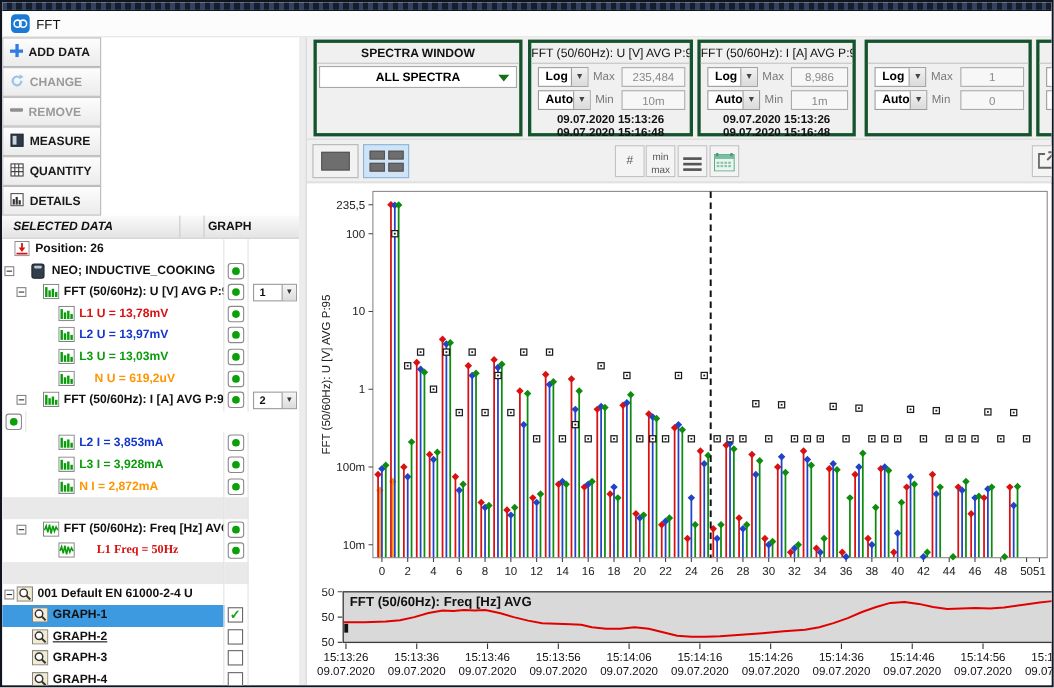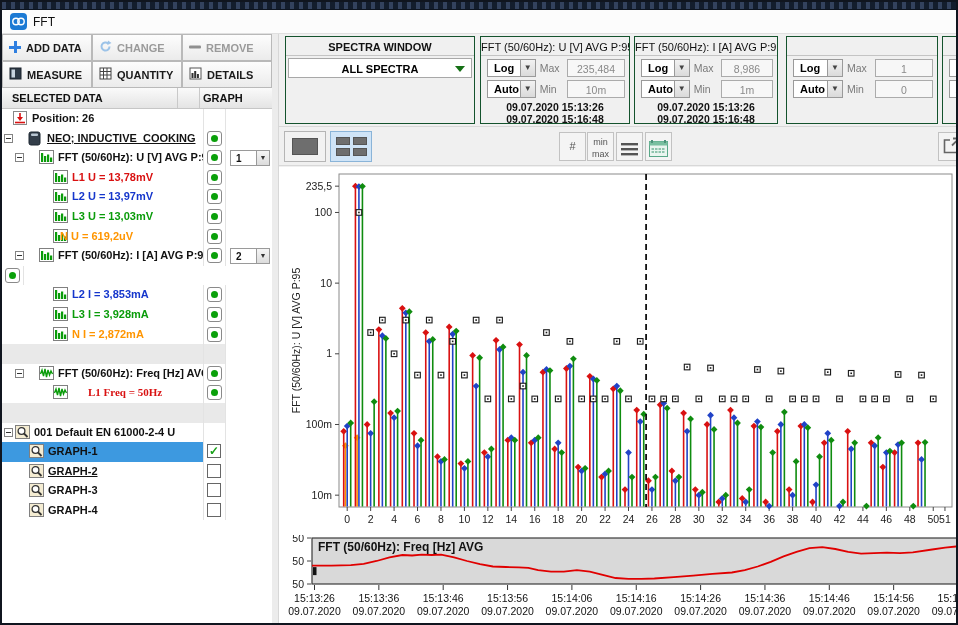--- a/index.html
+++ b/index.html
@@ -10,26 +10,26 @@
   
   #grip { position:absolute; left:0; top:0; width:954px; height:8px;
           background:repeating-linear-gradient(90deg,#33425e 0 4px,#131d2d 4px 9px); border-bottom:1px solid #0d1420; }
   #titlebar { position:absolute; left:0; top:8px; width:954px; height:24px; background:#fcfcfc; border-bottom:1px solid #e0e0e0; }
   #app-icon { position:absolute; left:8px; top:3px; width:17px; height:17px; border-radius:4px; background:#1c7ad4; }
   #app-icon svg { position:absolute; left:1px; top:1px; }
   #window-title { position:absolute; left:31px; top:5px; font-size:12px; color:#111; }
 
   
   #left-panel { position:absolute; left:0; top:32px; width:270px; height:589px; background:#fff; }
-  .btn-row { display:flex; }
+  .btn-row { display:flex;flex-direction:column; }
   .tool-btn { width:90px; height:27px; border:1px solid #b9b9b9; background:linear-gradient(#fdfdfd,#ebebeb);
               display:flex; align-items:center; gap:5px; padding-left:6px; font-size:11px; font-weight:bold; color:#1a1a1a; }
   .tool-btn.disabled { color:#9a9a9a; }
   #list-header { display:flex; height:21px; background:linear-gradient(#fafafa,#e4e4e4); border-bottom:1px solid #c6c6c6; font-size:11px; font-weight:bold; color:#111; }
-  #list-header .hcol1 { width:176px; padding:4px 0 0 10px; border-right:1px solid #c9c9c9; }
+  #list-header .hcol1 { width:162px; padding:4px 0 0 10px; border-right:1px solid #c9c9c9;font-style:italic; }
   #list-header .hcol2 { width:22px; border-right:1px solid #c9c9c9; }
   #list-header .hcol3 { width:46px; padding:4px 0 0 3px; overflow:hidden; white-space:nowrap; }
   #tree-rows { position:relative; }
   .trow { position:relative; display:flex; height:19.6px; font-size:11px; font-weight:bold; color:#111; }
   .tcol1 { position:relative; width:202px; border-right:1px solid #e3e3e3; overflow:hidden; }
   .tcol2 { position:relative; width:22px; border-right:1px solid #e3e3e3; }
   .tcol3 { position:relative; width:46px; }
   .tcol1.sel { background:#3d99e0; }
   .tcol1.spacer { background:#e9e9e9; }
   .tcol2.spacer { background:#e9e9e9; }
@@ -43,21 +43,21 @@
             font-size:12px; font-weight:bold; color:#18a018; line-height:12px; text-align:center; }
   .gcombo { position:absolute; left:4px; top:2px; width:40px; height:16px; border:1px solid #9a9a9a; background:#fff; display:flex; }
   .gcombo .gnum { flex:1; font-size:10px; font-weight:bold; padding:2px 0 0 5px; }
   .gcombo .gbtn { width:13px; background:linear-gradient(#f5f5f5,#dcdcdc); border-left:1px solid #9a9a9a; font-size:7px; color:#333; text-align:center; line-height:14px; }
 
   
   #splitter { position:absolute; left:270px; top:32px; width:7px; height:589px; background:#ececec; border-right:1px solid #d7d7d7; }
 
   
   #panels { position:absolute; left:277px; top:32px; width:677px; height:92px; background:#f0f0f0; }
-  .panel { position:absolute; top:2px; height:88px; border:1px solid #14532d; background:#f0f0f0; }
+  .panel { position:absolute; top:2px; height:88px; border:3px solid #14532d; background:#f0f0f0; }
   .panel-title { height:19px; border-bottom:1px solid #c4c4c4; text-align:center; font-size:11px; color:#111; padding-top:4px; white-space:nowrap; overflow:hidden; }
   .spectra-title { font-weight:bold; }
   .dd { position:relative; background:#fff; border:1px solid #a8a8a8; height:20px; font-size:11px; font-weight:bold; text-align:center; padding-top:4px; }
   .dd .dda { position:absolute; right:6px; top:7px; width:0; height:0; border-left:5px solid transparent; border-right:5px solid transparent; border-top:6px solid #157015; }
   .navrow { position:relative; height:40px; }
   .navbtn { position:absolute; top:5px; width:38px; height:27px; border:1px solid #bdbdbd; background:#f4f4f4; }
   .range-label { position:absolute; top:12px; width:100%; text-align:center; font-size:11px; color:#111; }
   .ctl-row { display:flex; align-items:center; gap:4px; padding:3px 4px 0 6px; }
   .combo { display:flex; width:52px; height:18px; border:1px solid #9a9a9a; background:#fff; }
   .combo .ctext { flex:1; font-size:11px; font-weight:bold; padding:2px 0 0 6px; }
@@ -164,21 +164,21 @@
           <div class="tcol2"></div>
           <div class="tcol3"></div>
         </div>
         <div class="trow">
           <div class="tcol1">
             <span class="texp" style="left: 2px;"></span>
             <span class="ticon" style="left: 26px;"><svg width="13" height="15" viewBox="0 0 13 15">
                 <rect x="1" y="1" width="11" height="13" rx="2" fill="#333e4a" stroke="#1c2630"></rect>
                 <rect x="3" y="2.5" width="7" height="2.5" rx="1" fill="#b9c6d2"></rect>
               </svg></span>
-            <span class="tlabel" style="left: 45px; text-decoration: underline;">NEO; INDUCTIVE_COOKING</span>
+            <span class="tlabel" style="left: 45px;">NEO; INDUCTIVE_COOKING</span>
           </div>
           <div class="tcol2">
             <span class="dotbox"></span>
           </div>
           <div class="tcol3"></div>
         </div>
         <div class="trow">
           <div class="tcol1">
             <span class="texp" style="left: 13px;"></span>
             <span class="ticon" style="left: 37px;"><svg width="15" height="14" viewBox="0 0 15 14">
@@ -250,21 +250,21 @@
         </div>
         <div class="trow">
           <div class="tcol1">
             <span class="ticon" style="left: 51px;"><svg width="15" height="14" viewBox="0 0 15 14">
                 <rect x="0.5" y="0.5" width="14" height="13" fill="#fff" stroke="#808080"></rect>
                 <rect x="2" y="3" width="2.2" height="9" fill="#0a9c0a"></rect>
                 <rect x="5" y="6" width="2.2" height="6" fill="#0a9c0a"></rect>
                 <rect x="8" y="4.5" width="2.2" height="7.5" fill="#0a9c0a"></rect>
                 <rect x="11" y="7.5" width="2.2" height="4.5" fill="#0a9c0a"></rect>
               </svg></span>
-            <span class="tlabel" style="left: 58px; color: rgb(255, 149, 0);">N U = 619,2uV</span>
+            <span class="tlabel" style="left: 84px; color: rgb(255, 149, 0);">N U = 619,2uV</span>
           </div>
           <div class="tcol2">
             <span class="dotbox"></span>
           </div>
           <div class="tcol3"></div>
         </div>
         <div class="trow">
           <div class="tcol1">
             <span class="texp" style="left: 13px;"></span>
             <span class="ticon" style="left: 37px;"><svg width="15" height="14" viewBox="0 0 15 14">

